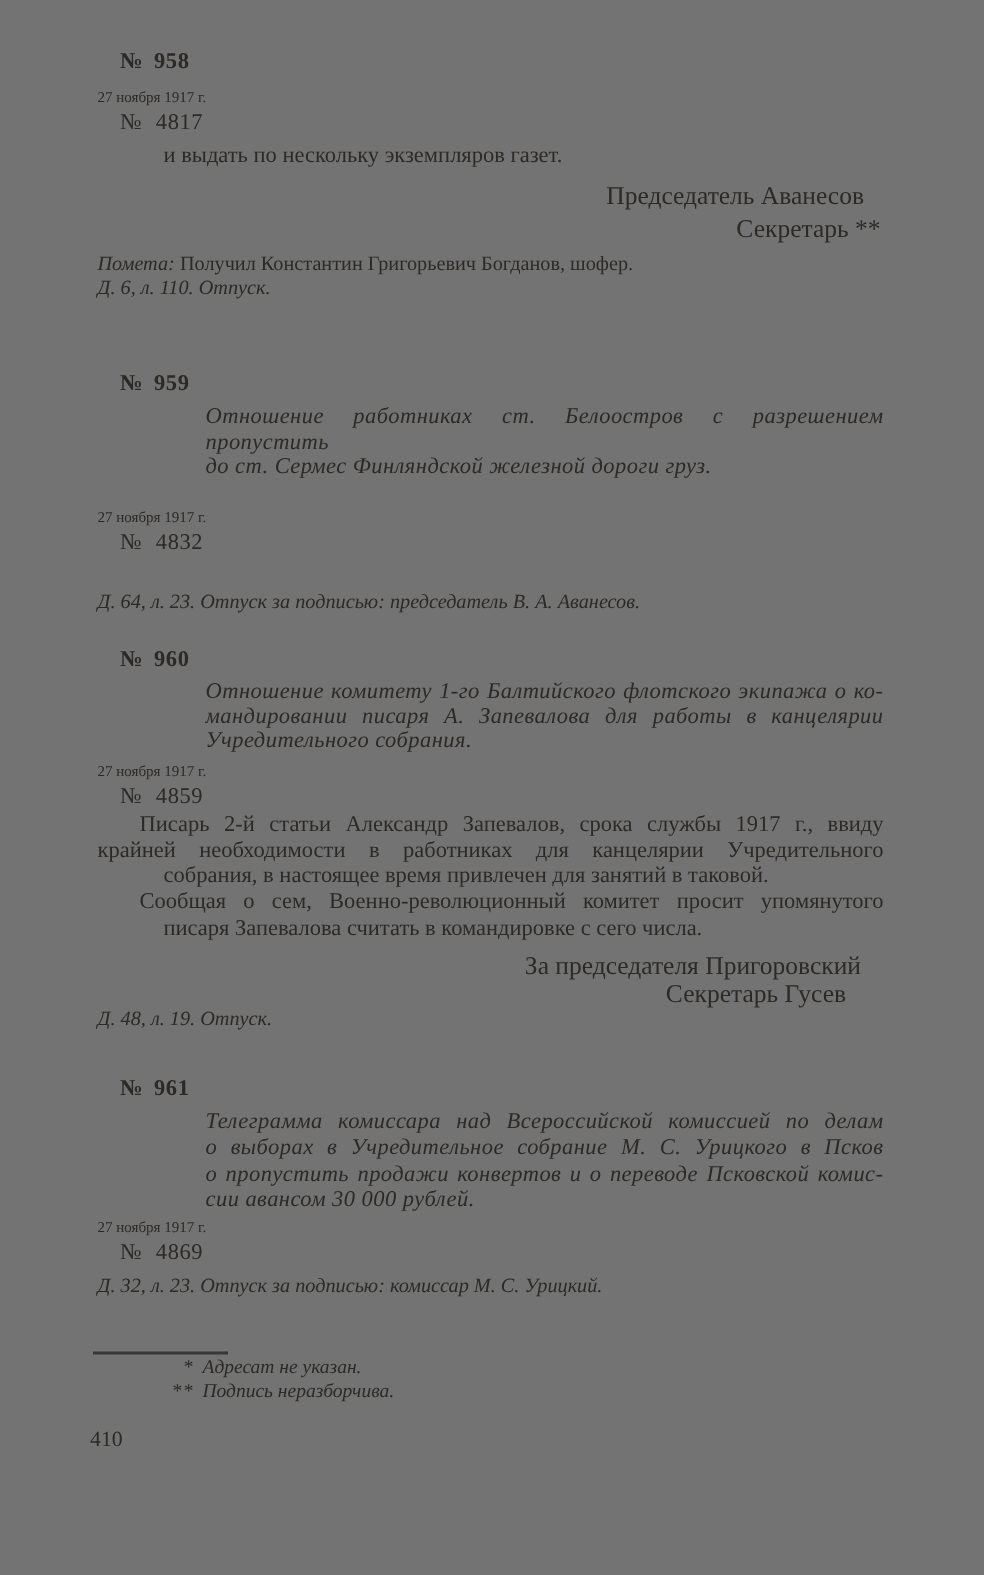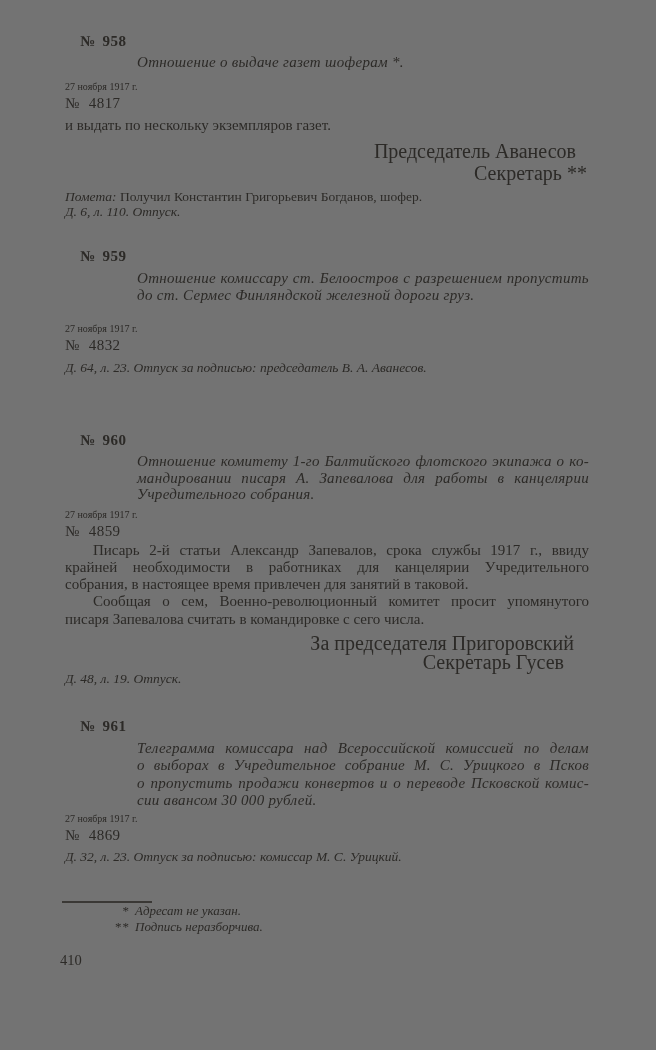--- a/index.html
+++ b/index.html
@@ -34,75 +34,73 @@
   .title .tl.last { text-align: left; text-align-last: left; }
 
   .date {
     font-size: 10px;
     line-height: 17px;
     padding-right: 2px;
   }
   .regnum {
     font-size: 15px;
     line-height: 17px;
+    margin-left: 15px;
     letter-spacing: 0.4px;
     word-spacing: 5px;
   }
   .body-block { margin-top: 2px; font-size: 15px; line-height: 17.3px; }
   .bl { text-align: justify; text-align-last: justify; }
   .bl.first { text-indent: 28px; }
-  .bl.last { text-align-last: left; }
+  .bl.last { text-align-last: left; margin-left: 44px; }
 
-  .sig { text-align: right; font-size: 20px; line-height: 17px; font-family: Liberation Serif, serif; }
+  .sig { text-align: right; font-size: 17px; line-height: 17px; font-family: Liberation Serif, serif; }
 
   .note { font-size: 13.5px; line-height: 15.5px; margin-top: 7px; }
   .note .note-label { font-style: italic; }
   .archive { font-style: italic; font-size: 13.5px; line-height: 15.5px; }
 
   .footnotes { position: absolute; left: 62px; top: 901px; width: 420px; }
   .fn-rule { width: 90px; border-top: 2px solid #3a3835; }
   .fn-line { margin-left: 48px; font-style: italic; font-size: 13px; line-height: 16px; }
   .fn-line:first-of-type { margin-top: 11px; }
   .fn-marker { display: inline-block; width: 20px; text-align: right; margin-right: 5px; font-style: normal; letter-spacing: 1px; }
 
   .page-number { position: absolute; left: 60px; top: 952px; font-size: 14.5px; }
 </style>
 </head>
 <body>
 
 <div class="page">
 
   <section class="doc" style="top:33px">
     <div class="doc-num">№ 958</div>
-    <div class="title">
-      <div class="tl last">Отношение о выдаче газет шоферам *.</div>
-    </div>
     <div class="date" style="margin-top:7px">27 ноября 1917 г.</div>
     <div class="regnum">№ 4817</div>
     <div class="body-block" style="margin-top:5px">
       <div class="bl last">и выдать по нескольку экземпляров газет.</div>
     </div>
     <div class="sig" style="margin-top:9px; padding-right:13px">Председатель Аванесов</div>
     <div class="sig" style="margin-top:5px; padding-right:2px">Секретарь **</div>
     <div class="note">
       <span class="note-label">Помета:</span>
       <span>Получил Константин Григорьевич Богданов, шофер.</span>
     </div>
     <div class="archive">Д. 6, л. 110. Отпуск.</div>
   </section>
 
   <section class="doc" style="top:248px">
     <div class="doc-num">№ 959</div>
     <div class="title" style="margin-top:5px">
-      <div class="tl">Отношение комиссару ст. Белоостров с разрешением пропустить</div>
+      <div class="tl">Отношение работниках ст. Белоостров с разрешением пропустить</div>
       <div class="tl last">до ст. Сермес Финляндской железной дороги груз.</div>
     </div>
     <div class="date" style="margin-top:17px">27 ноября 1917 г.</div>
     <div class="regnum">№ 4832</div>
-    <div class="archive" style="margin-top:6px">Д. 64, л. 23. Отпуск за подписью: председатель В. А. Аванесов.</div>
+    <div class="archive" style="margin-top:22px">Д. 64, л. 23. Отпуск за подписью: председатель В. А. Аванесов.</div>
   </section>
 
   <section class="doc" style="top:432px">
     <div class="doc-num">№ 960</div>
     <div class="title">
       <div class="tl">Отношение комитету 1-го Балтийского флотского экипажа о ко-</div>
       <div class="tl">мандировании писаря А. Запевалова для работы в канцелярии</div>
       <div class="tl last">Учредительного собрания.</div>
     </div>
     <div class="date" style="margin-top:3px">27 ноября 1917 г.</div>

